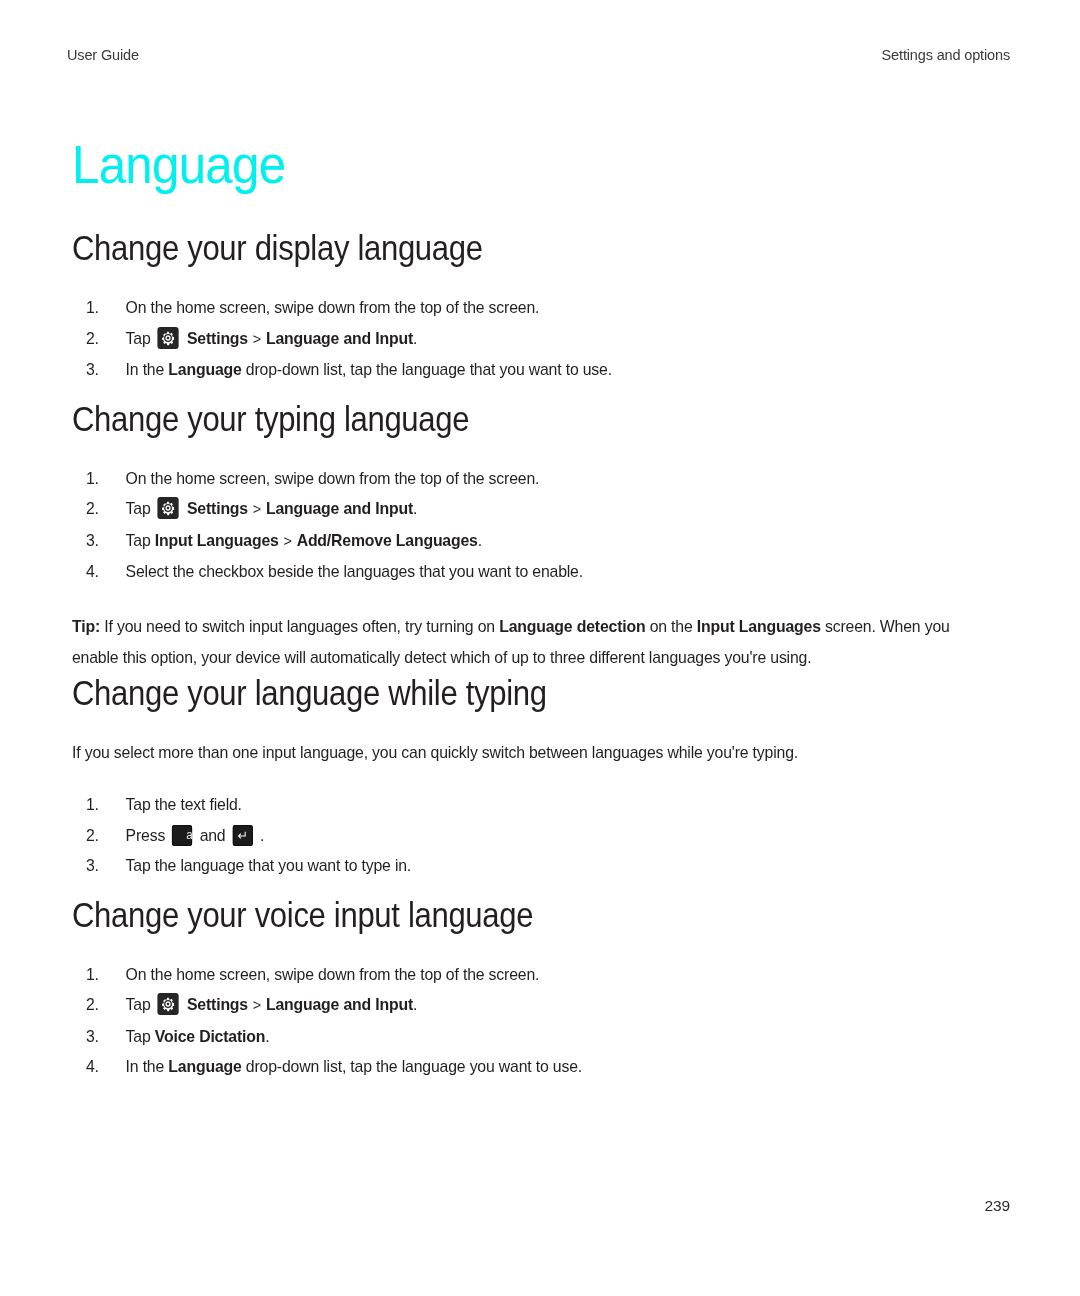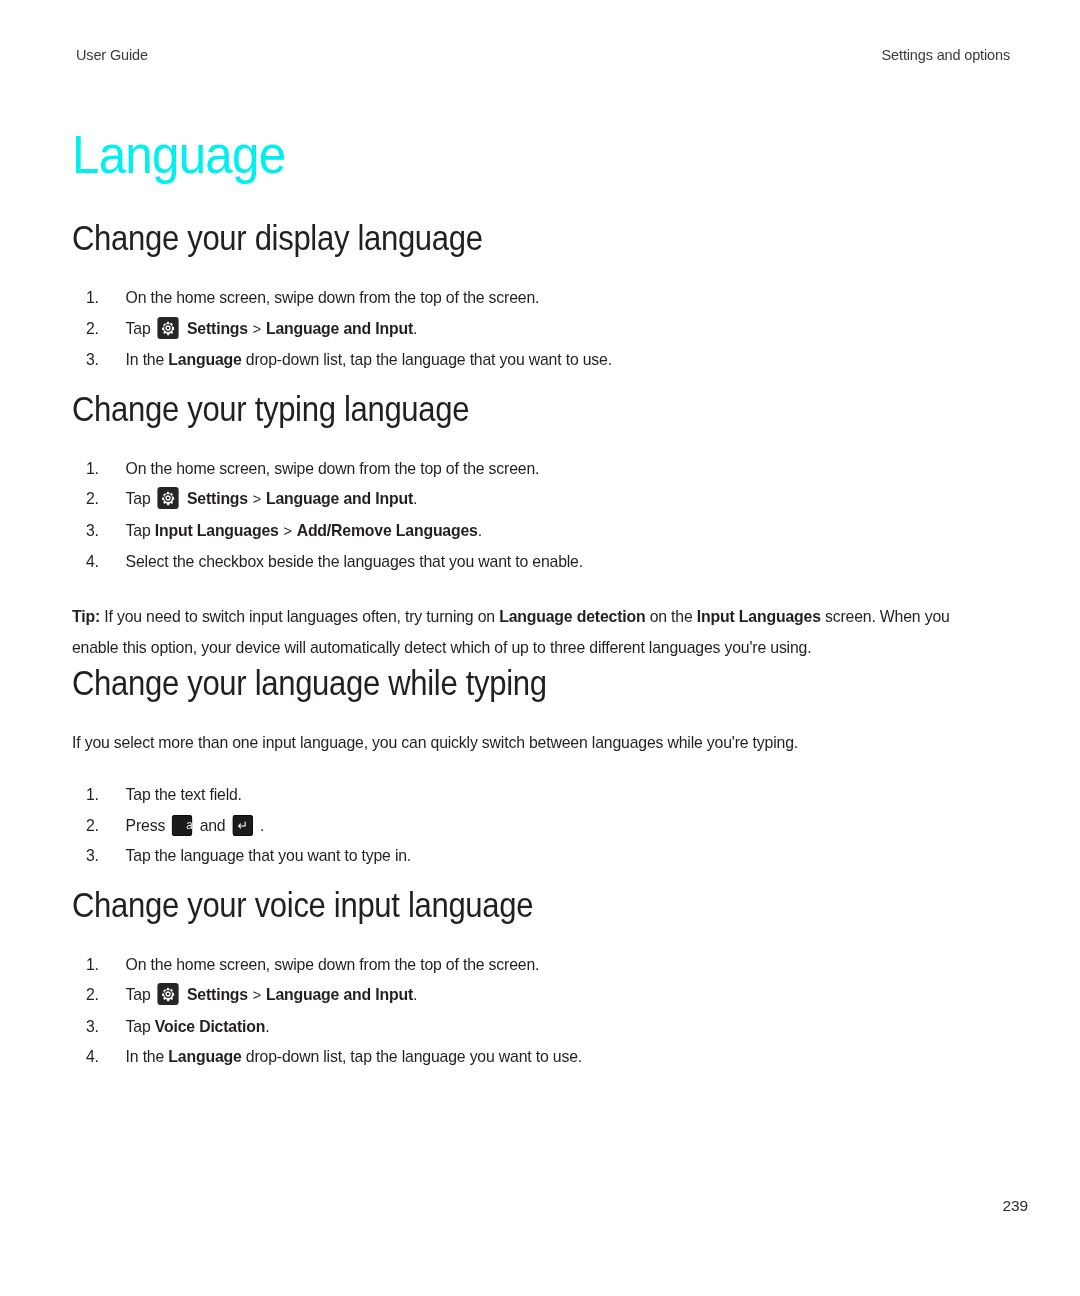--- a/index.html
+++ b/index.html
@@ -22,37 +22,37 @@
     inset: 0;
     width: 1080px;
     height: 1296px;
     overflow: hidden;
   }
 
   
   .runhead {
     position: absolute;
     top: 46px;
-    left: 76px;
+    left: 67px;
     right: 70px;
     height: 20px;
     display: flex;
     justify-content: space-between;
     align-items: baseline;
     font-size: 14.5px;
     line-height: 18px;
     color: #3a3a3a;
     letter-spacing: -0.15px;
   }
   .runhead .rh-right { text-align: left; }
 
   
   .content {
     position: absolute;
-    top: 126px;
+    top: 136px;
     left: 72px;
     width: 940px;
   }
 
   
   .chapter-title {
     font-size: 53px;
     line-height: 58px;
     font-weight: 400;
     letter-spacing: -0.8px;
@@ -183,21 +183,20 @@
   .folio {
     position: absolute;
     top: 1196px;
     left: 0;
     width: 1010px;
     text-align: right;
     font-size: 15.5px;
     line-height: 20px;
     color: #2b2b2b;
     letter-spacing: -0.1px;
-    margin-left: 18px;
   }
 </style>
 </head>
 <body>
 
 <div class="page">
 
   <div class="runhead">
     <span class="rh-left">User Guide</span>
     <span class="rh-right">Settings and options</span>

